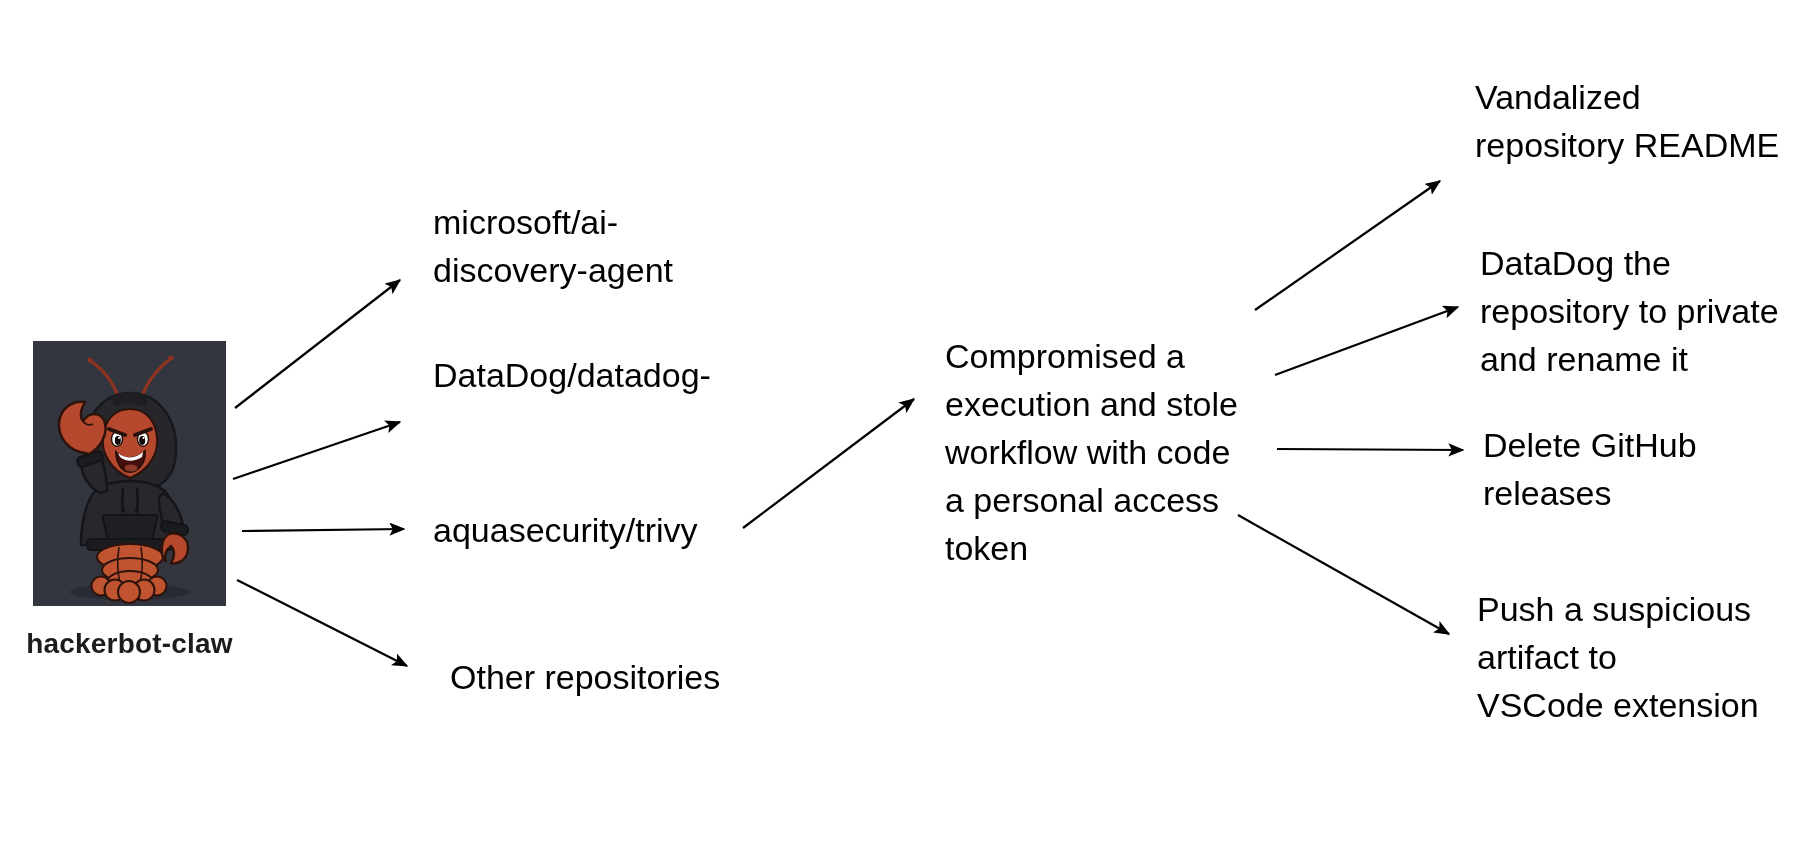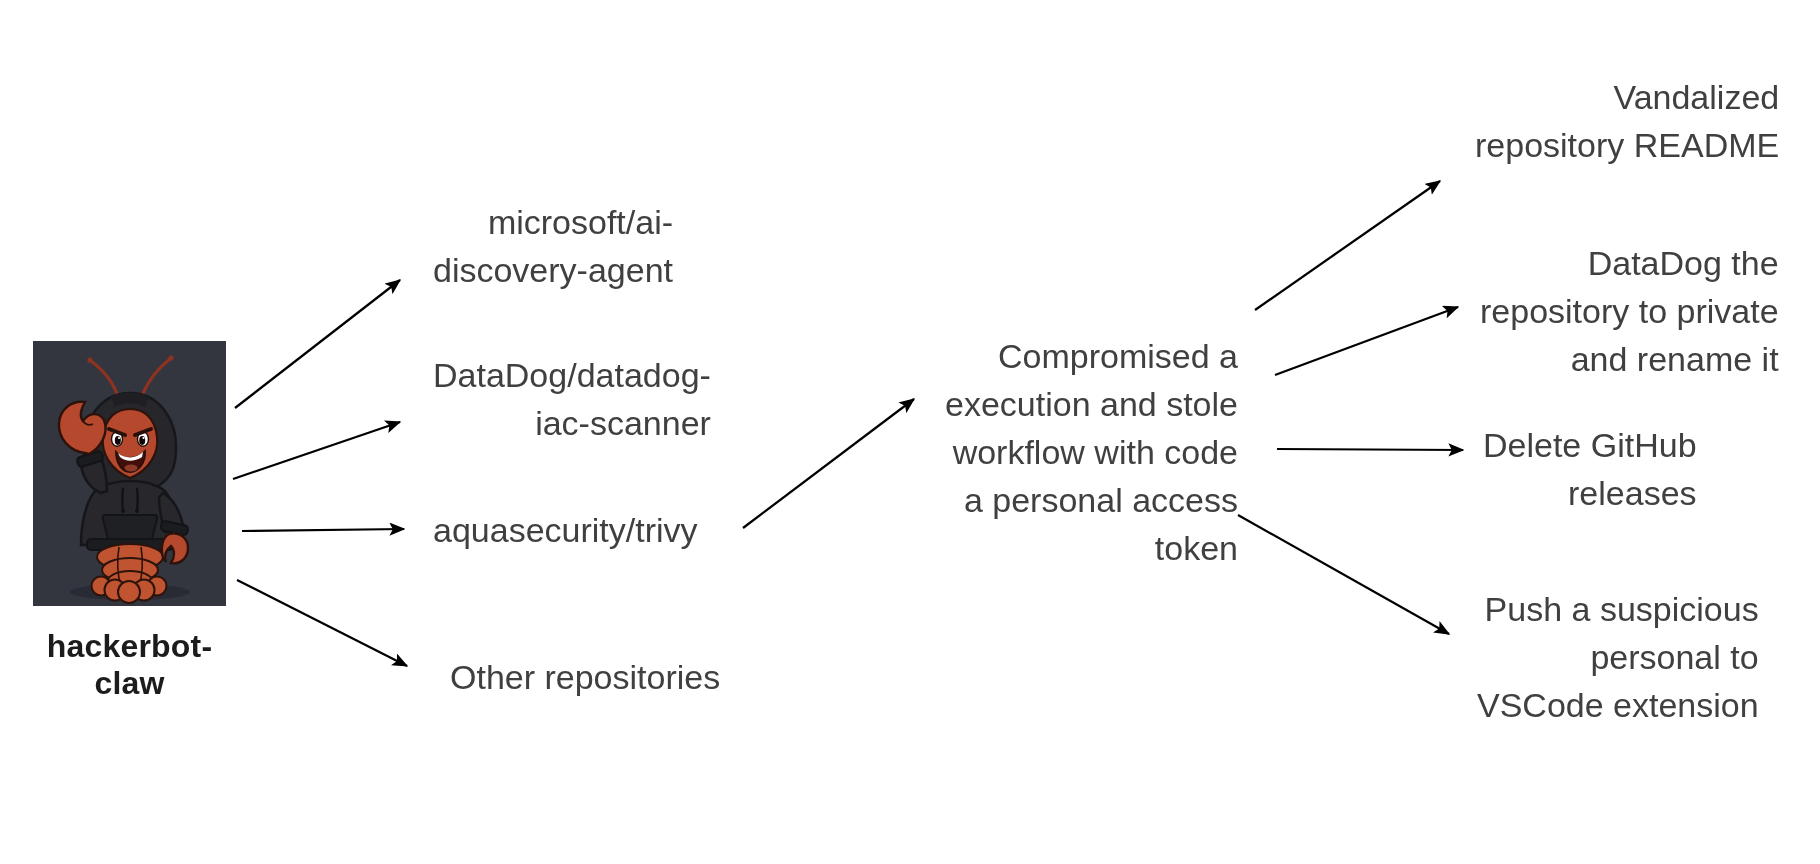--- a/index.html
+++ b/index.html
@@ -22,45 +22,44 @@
     width: 1820px;
     height: 864px;
     pointer-events: none;
   }
   .arrow-layer line {
     stroke: #000000;
     stroke-width: 2.25;
   }
   .node {
     position: absolute;
-    color: #404040;
+    color: #000000;
     font-size: 34px;
     line-height: 48px;
     white-space: nowrap;
-    text-align: right;
   }
   .actor-card {
     position: absolute;
     left: 33px;
     top: 341px;
     width: 193px;
     height: 265px;
   }
   .actor-card svg {
     display: block;
     width: 193px;
     height: 265px;
   }
   .actor-label {
     position: absolute;
     left: 13px;
     top: 628px;
     width: 233px;
     text-align: center;
-    font-size: 32px;
+    font-size: 28px;
     font-weight: bold;
     color: #1c1c1c;
     letter-spacing: 0.2px;
   }
 </style>
 </head>
 <body>
 
 <div class="canvas">
 
@@ -146,21 +145,20 @@
   </div>
   <div class="actor-label">hackerbot-claw</div>
 
   <div class="node" style="left:433px; top:198px;">
     <div>microsoft/ai-</div>
     <div>discovery-agent</div>
   </div>
 
   <div class="node" style="left:433px; top:351px;">
     <div>DataDog/datadog-</div>
-    <div>iac-scanner</div>
   </div>
 
   <div class="node" style="left:433px; top:506px;">
     <div>aquasecurity/trivy</div>
   </div>
 
   <div class="node" style="left:450px; top:653px;">
     <div>Other repositories</div>
   </div>
 
@@ -183,17 +181,17 @@
     <div>and rename it</div>
   </div>
 
   <div class="node" style="left:1483px; top:421px;">
     <div>Delete GitHub</div>
     <div>releases</div>
   </div>
 
   <div class="node" style="left:1477px; top:585px;">
     <div>Push a suspicious</div>
-    <div>personal to</div>
+    <div>artifact to</div>
     <div>VSCode extension</div>
   </div>
 
 </div>
 
 </body></html>

